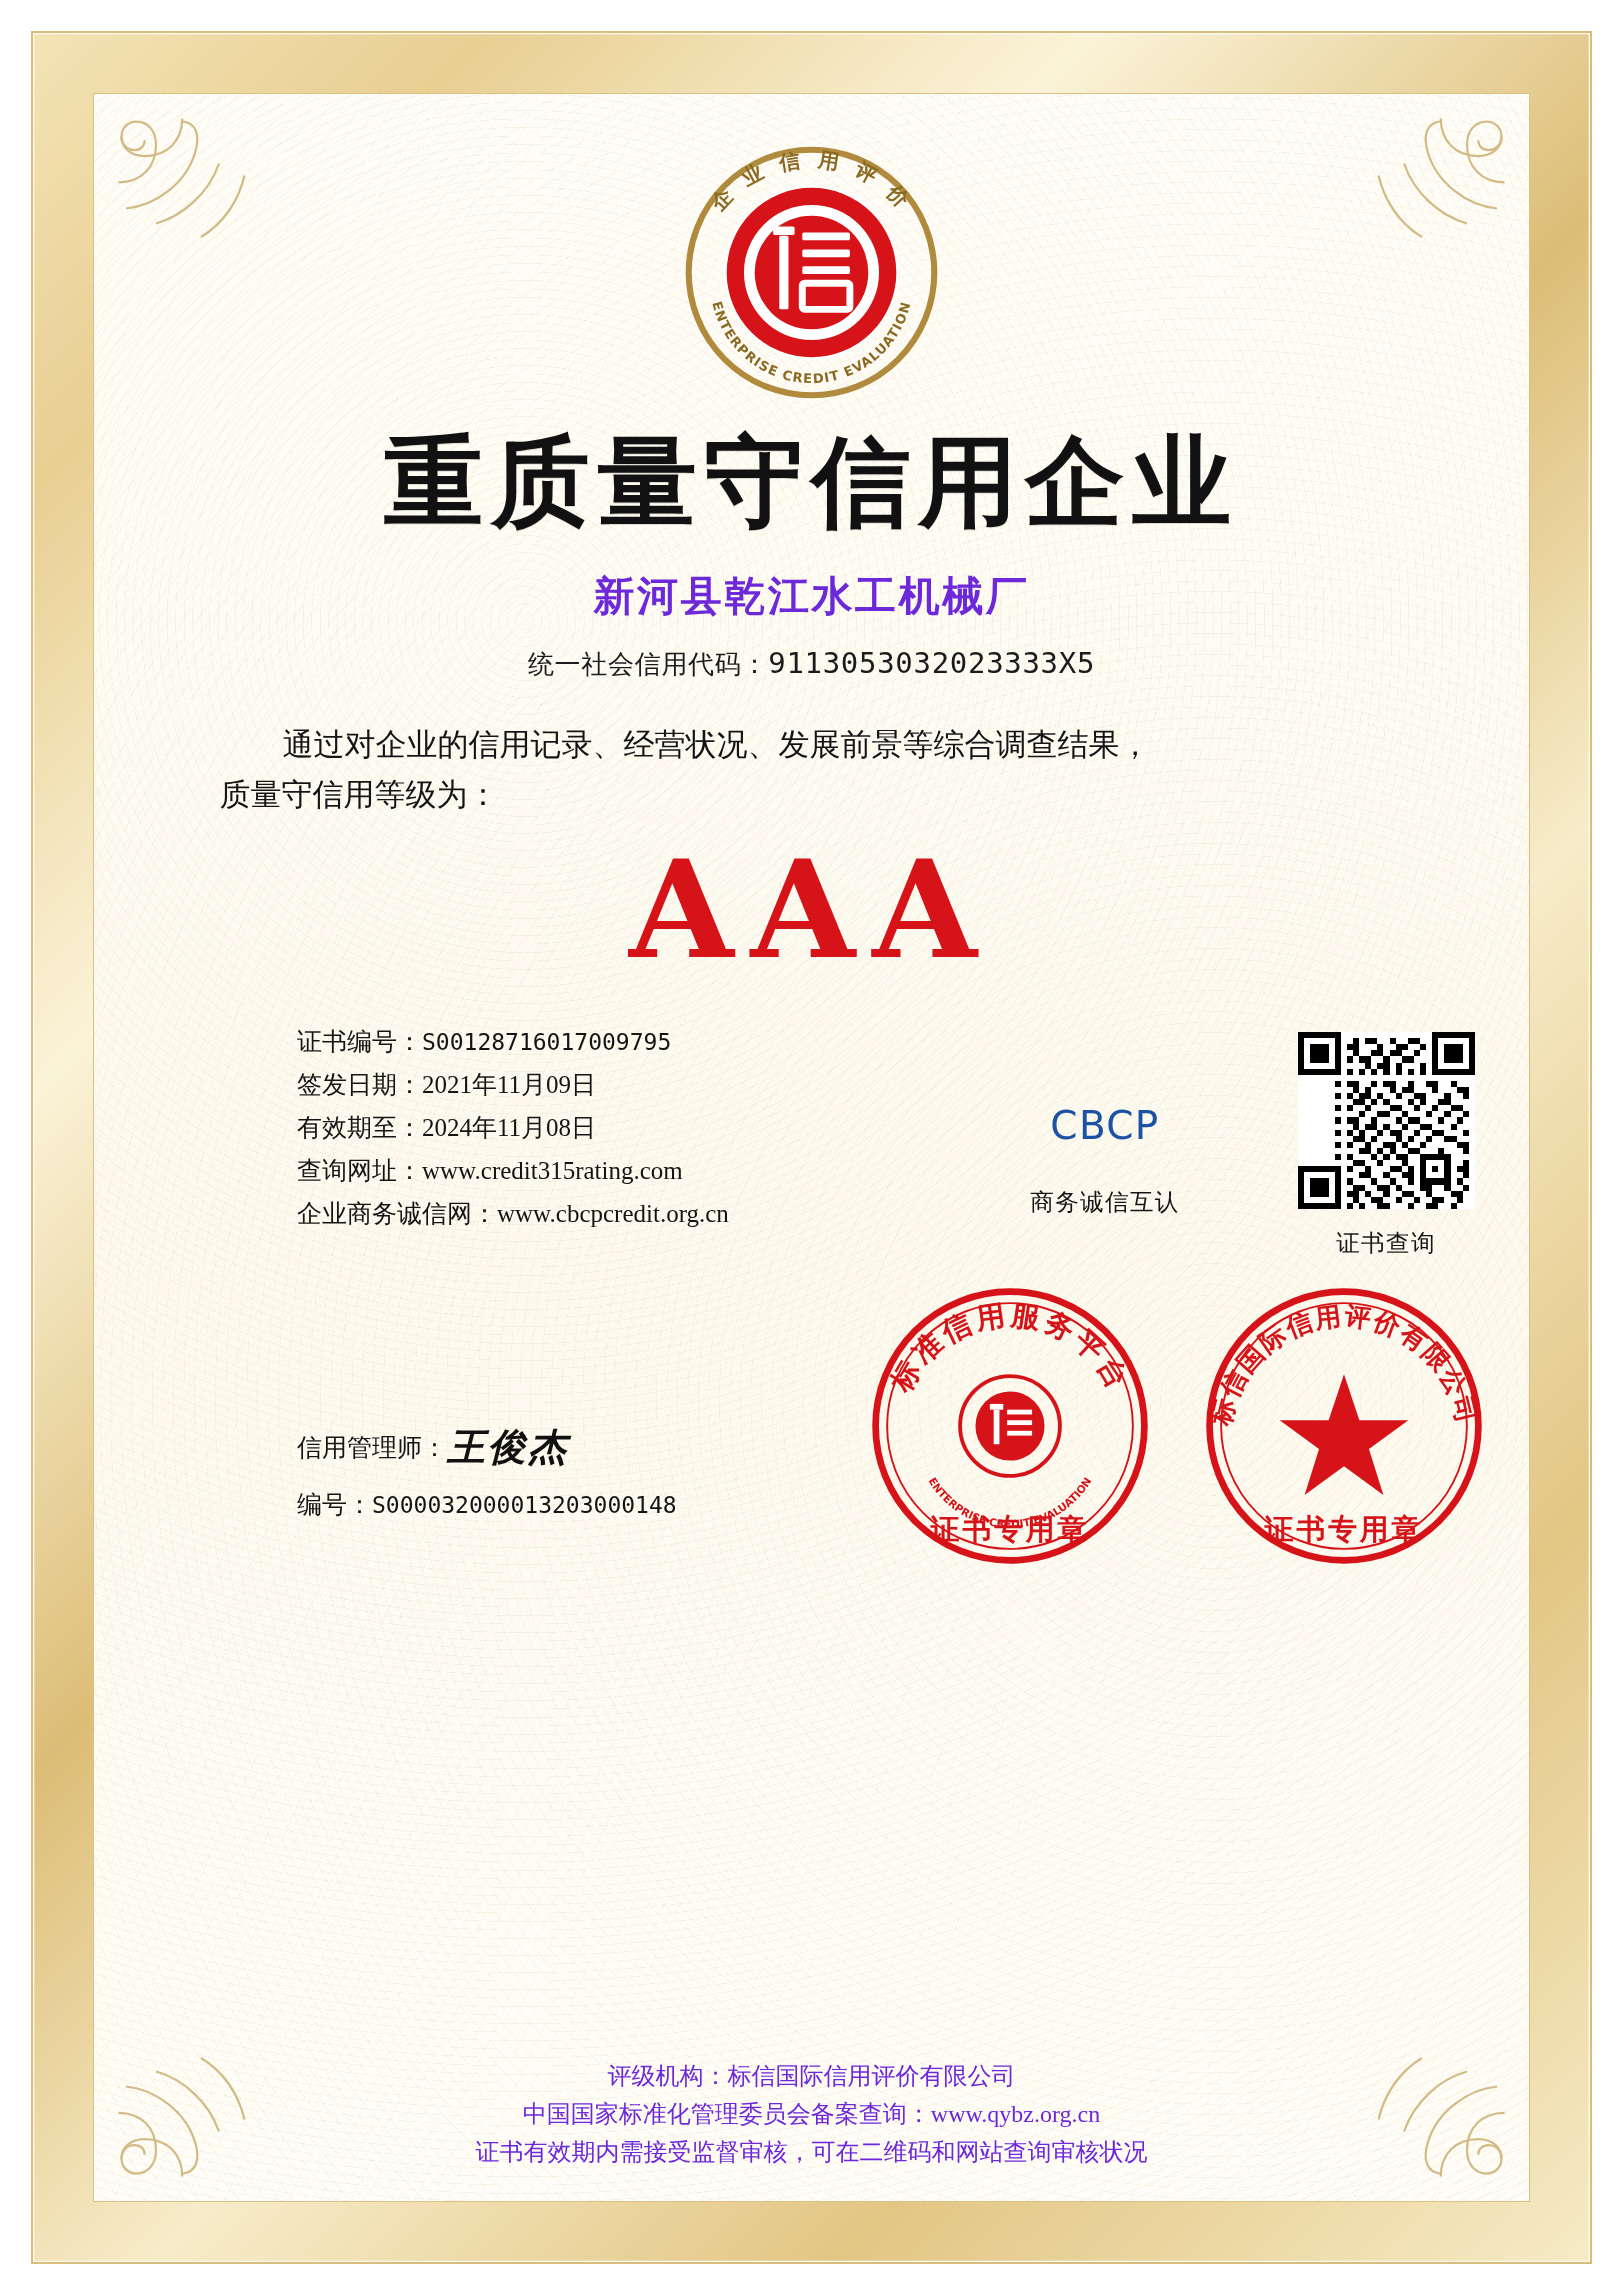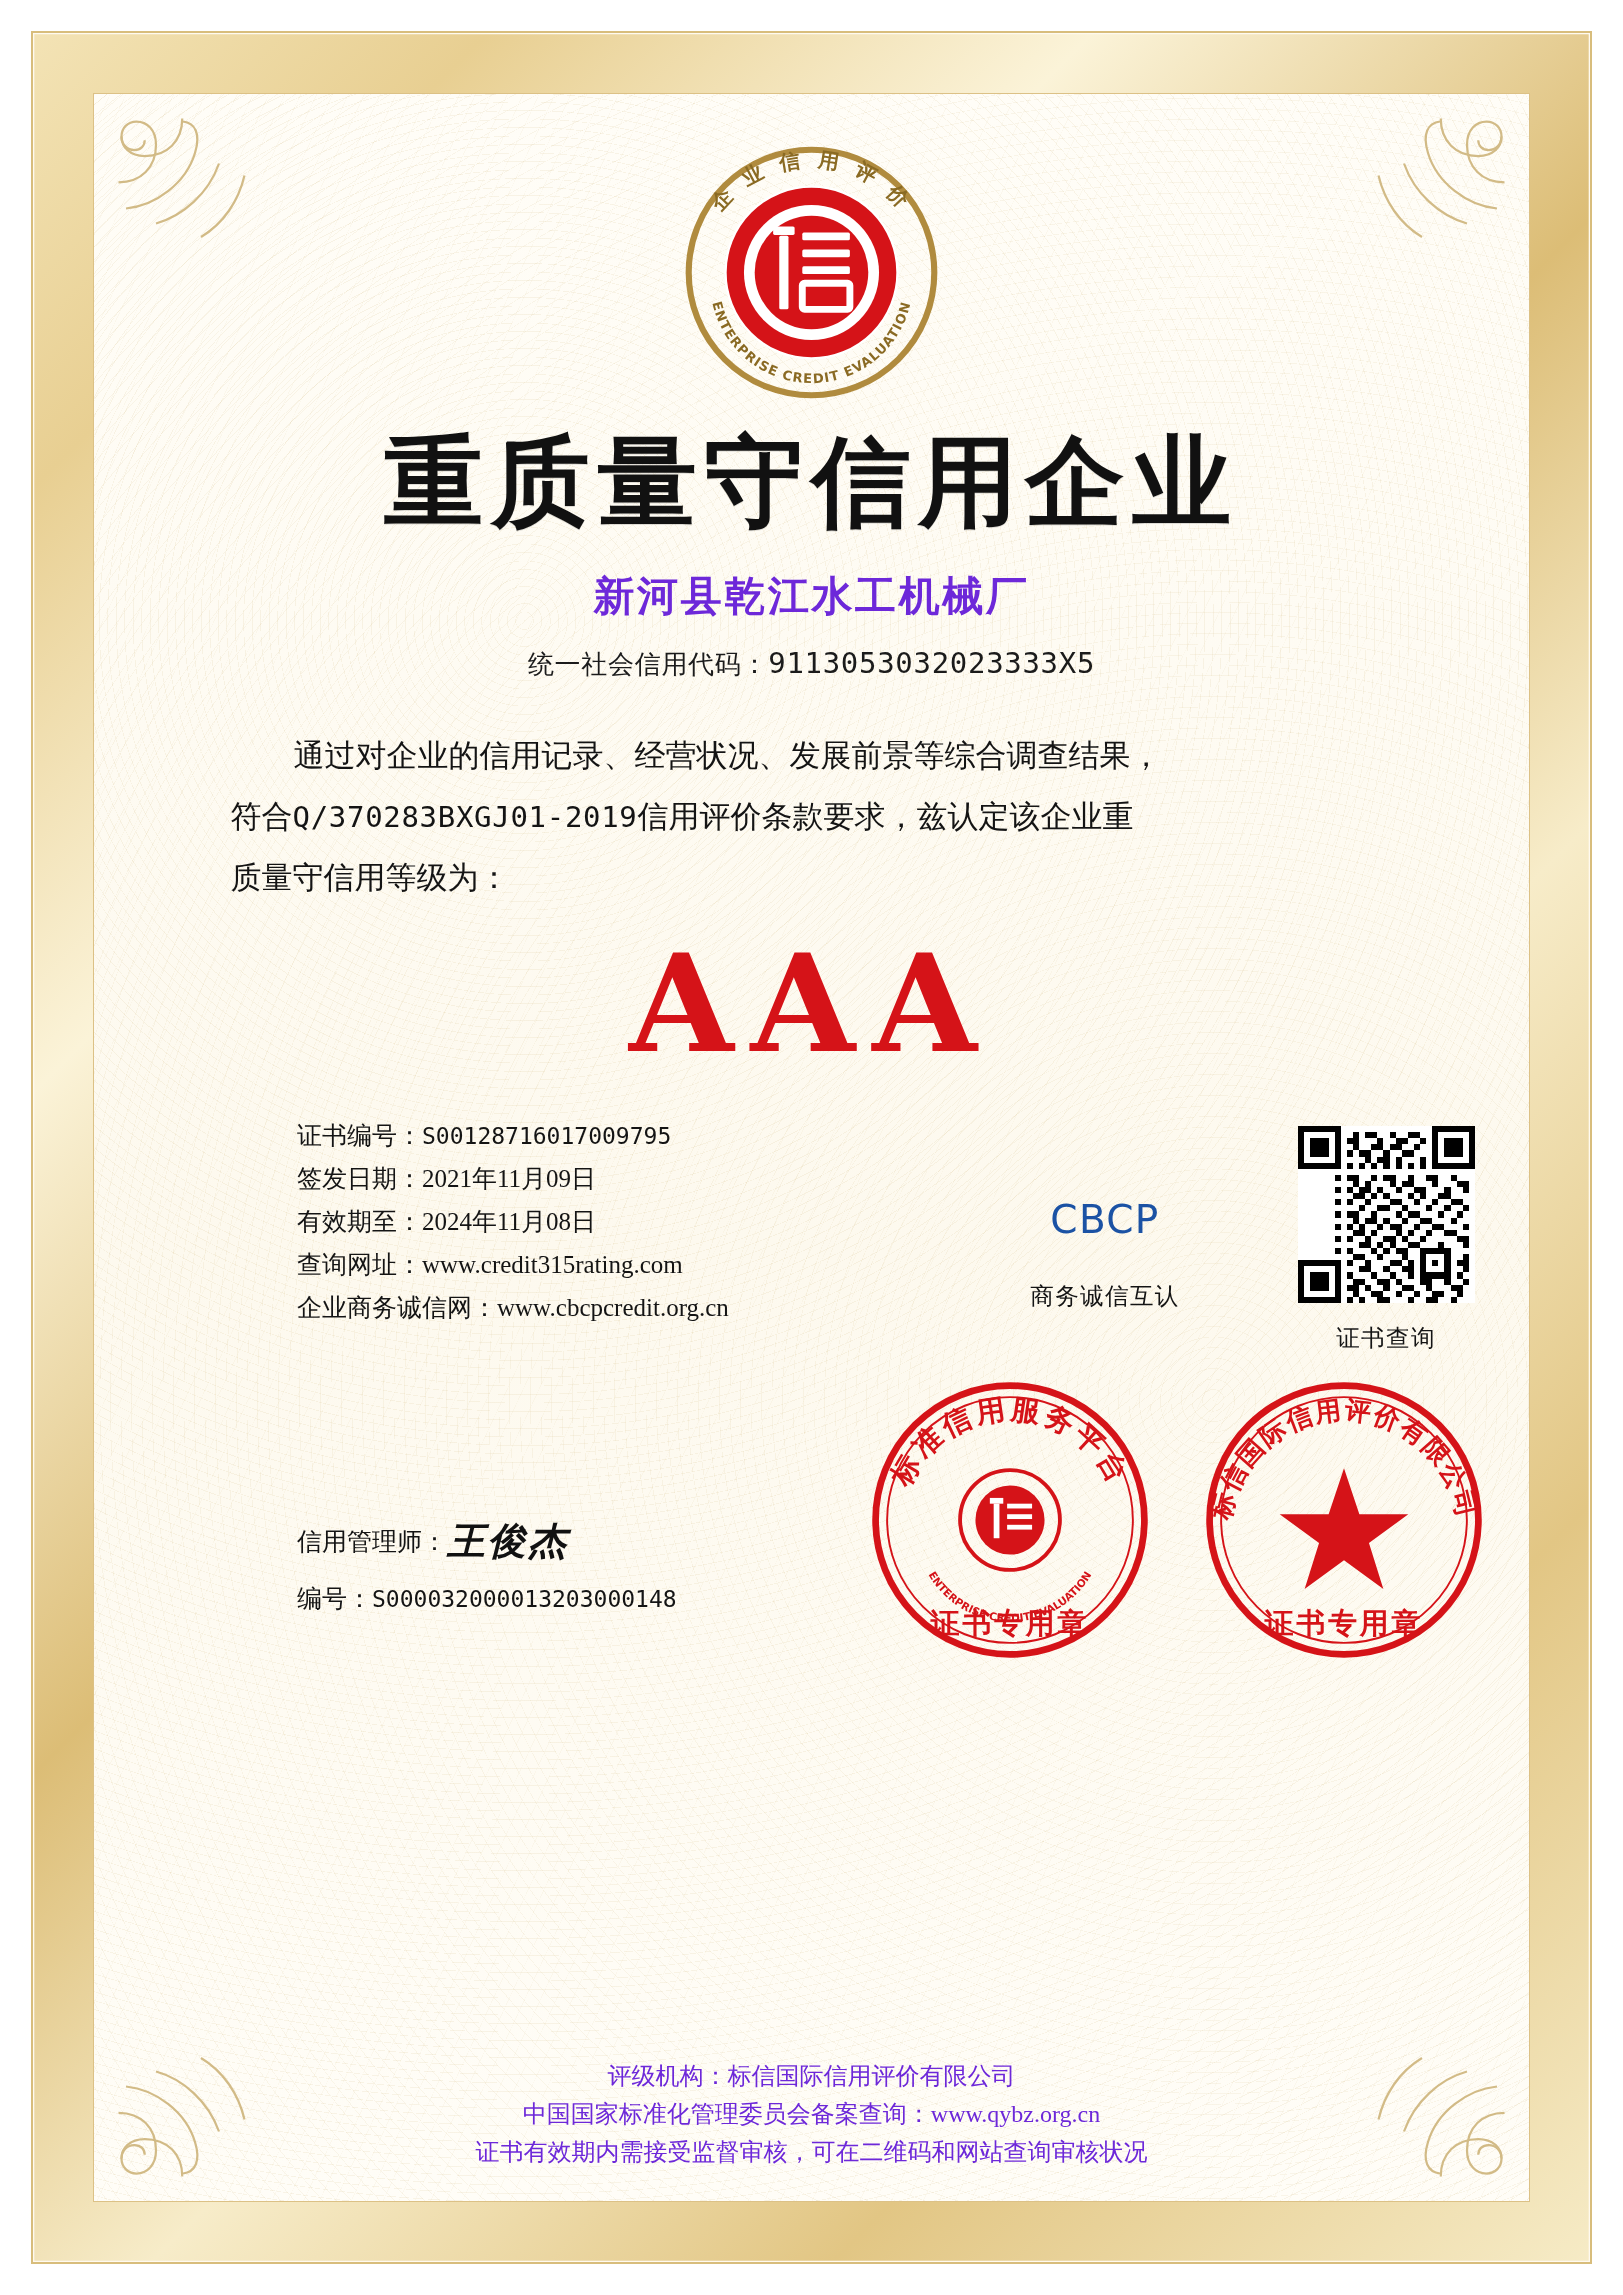--- a/index.html
+++ b/index.html
@@ -87,21 +87,21 @@
   }
   
   .body-text{
     margin-top:38px;
     width:1184px;
     font-size:31px;
     line-height:1.62;
     color:#141414;
     text-align:justify;
   }
-  .body-text p{margin:11px;}
+  .body-text p{margin:0;}
   .body-text .indent{text-indent:63px;}
   .mono{font-family:"DejaVu Sans Mono","Liberation Mono",monospace;font-size:29px;letter-spacing:0.7px;}
 
   .grade{
     margin-top:22px;
     color:#d51318;
     font-family:"DejaVu Serif","Liberation Serif",serif;
     font-weight:bold;
     font-size:135px;
     letter-spacing:17px;
@@ -275,21 +275,20 @@
         <div class="main-title">重质量守信用企业</div>
 
         <div class="company">新河县乾江水工机械厂</div>
 
         <div class="uscc">
           <span>统一社会信用代码：</span><span class="mono">9113053032023333X5</span>
         </div>
 
         <div class="body-text">
           <p class="indent">通过对企业的信用记录、经营状况、发展前景等综合调查结果，</p>
-          <p><span>符合</span><span class="mono">Q/370283BXGJ01-2019</span><span>信用评价条款要求，兹认定该企业重</span></p>
           <p>质量守信用等级为：</p>
         </div>
 
         <div class="grade">AAA</div>
 
         <div class="mid">
 
           <div class="info">
             <div class="row">
               <span>证书编号：</span><span class="val-mono">S00128716017009795</span>

